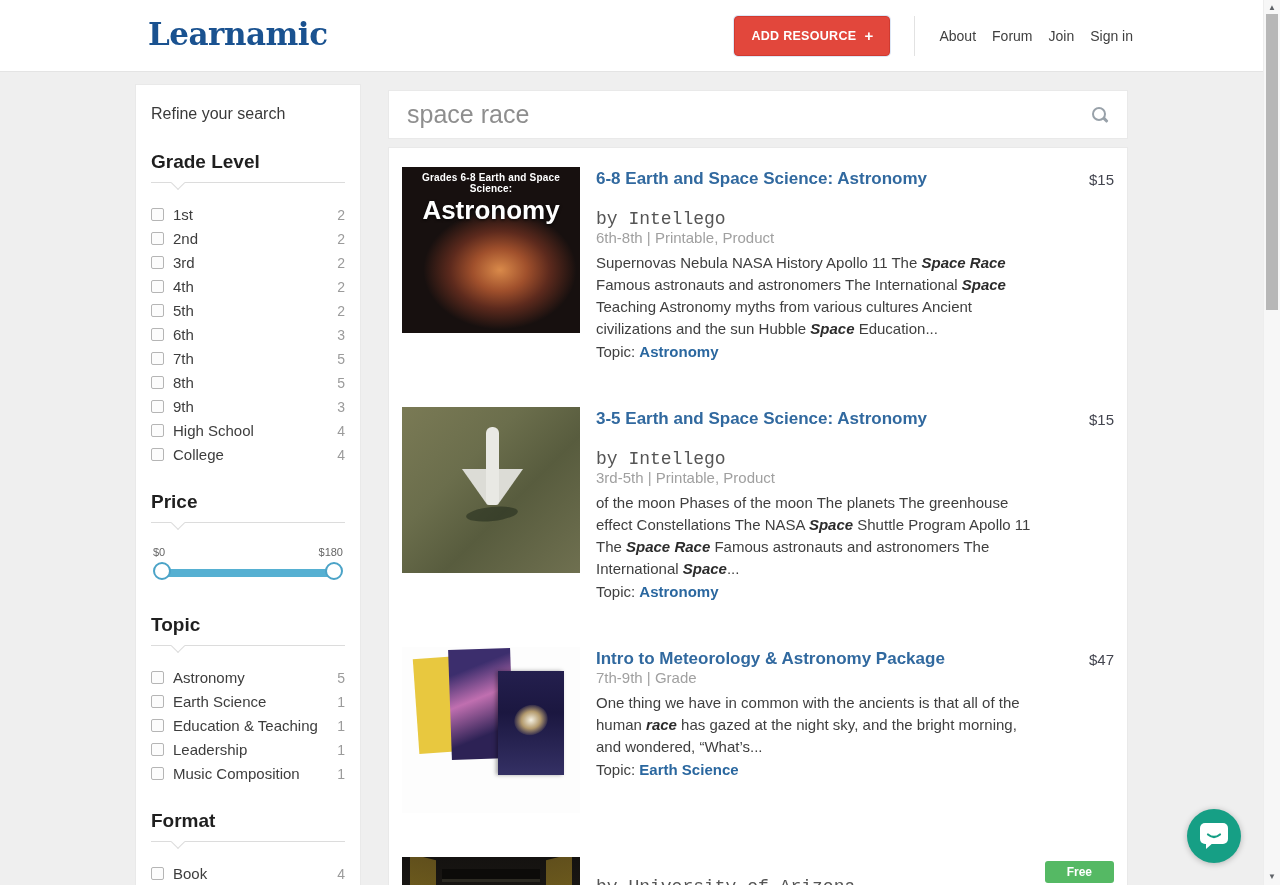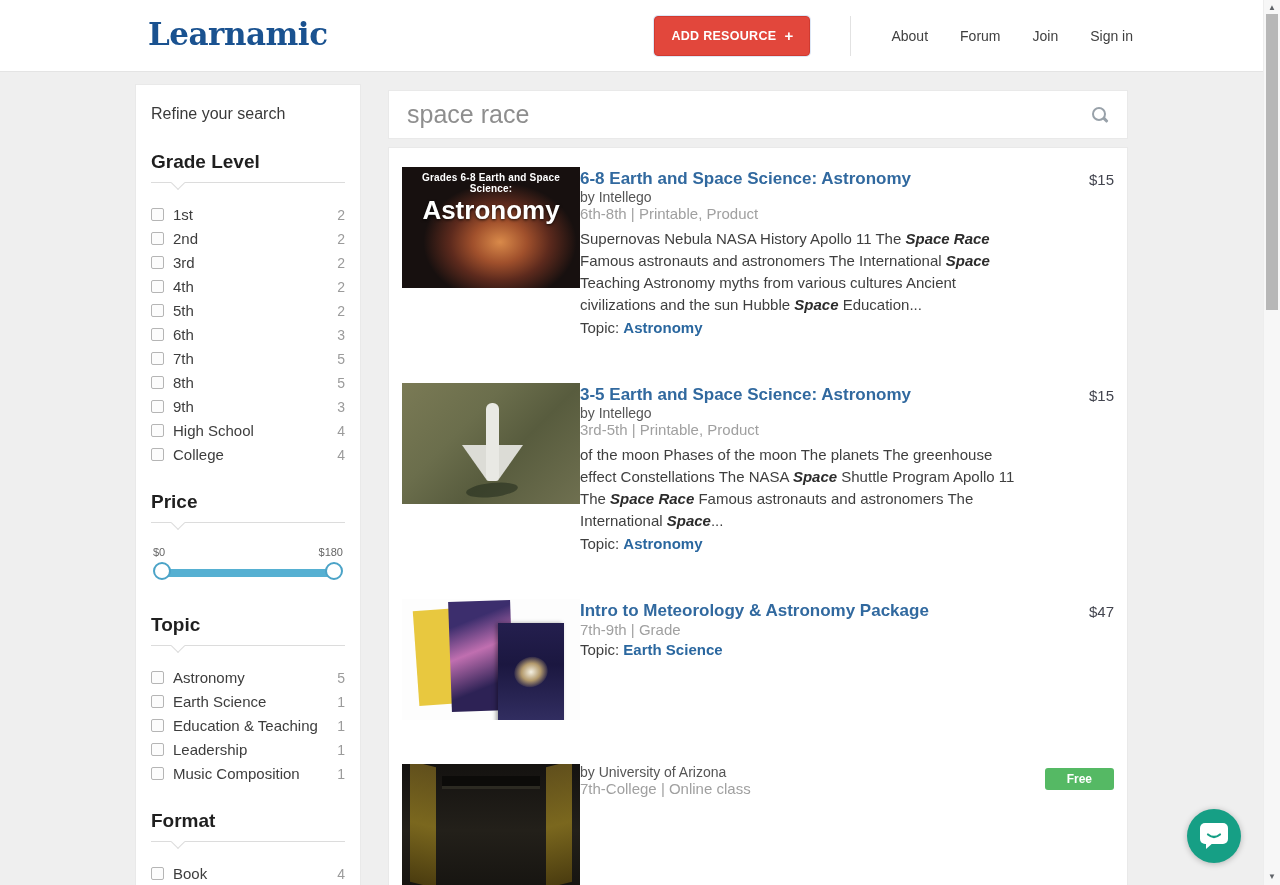--- a/index.html
+++ b/index.html
@@ -2,21 +2,21 @@
 <html><head>
 <meta charset="utf-8">
 <style>
   * { margin:0; padding:0; box-sizing:border-box; }
   html,body { width:1280px; height:885px; overflow:hidden; }
   body { font-family:"Liberation Sans", sans-serif; background:#efefef; position:relative; }
 
   
   .header { position:absolute; top:0; left:0; width:1263px; height:72px; background:#fff; border-bottom:1px solid #e4e4e4; z-index:5; }
   .logo { position:absolute; left:148px; top:16px; font-family:"DejaVu Serif", serif; font-weight:700; font-size:31px; color:#1a5290; letter-spacing:-0.5px; cursor:pointer; }
-  .header-right { position:absolute; right:130px; top:0; height:72px; display:flex; align-items:center; gap:32px; }
+  .header-right { position:absolute; right:130px; top:0; height:72px; display:flex; align-items:center; gap:16px; }
   .add-btn { background:#e2473c; border:1px solid #d03a30; color:#fff; font-family:"Liberation Sans",sans-serif; font-weight:700; font-size:12.5px; letter-spacing:.3px; padding:12px 16px; border-radius:4px; cursor:pointer; display:flex; align-items:center; gap:8px; box-shadow:0 0 0 1px rgba(120,160,220,.25); }
   .add-btn .plus { font-size:15px; font-weight:700; line-height:10px; }
   .vdivider { width:1px; height:40px; background:#e2e2e2; margin:0 8px; }
   .nav-link { font-size:14px; color:#404040; text-decoration:none; cursor:pointer; }
 
   
   .scrollbar { position:absolute; right:0; top:0; width:17px; height:885px; background:#f7f7f7; border-left:1px solid #ededed; z-index:9; }
   .sb-arrow { position:absolute; left:0; width:16px; text-align:center; font-size:8px; color:#5f6368; }
   .sb-up { top:3px; }
   .sb-down { bottom:4px; }
@@ -42,24 +42,24 @@
   
   .search-card { position:absolute; left:388px; top:90px; width:740px; height:49px; background:#fff; border:1px solid #e9e9e9; display:flex; align-items:center; padding:0 18px; }
   .search-input { flex:1; border:none; outline:none; font-family:"Liberation Sans",sans-serif; font-size:25px; font-weight:300; color:#8e8e8e; background:transparent; }
   .search-icon { position:relative; width:18px; height:18px; cursor:pointer; flex-shrink:0; }
   .search-icon::before { content:""; position:absolute; width:10px; height:10px; border:2px solid #98a1a9; border-radius:50%; left:1px; top:1px; }
   .search-icon::after { content:""; position:absolute; width:2.5px; height:6px; background:#98a1a9; transform:rotate(-45deg); left:13px; top:11px; border-radius:1px; }
 
   
   .results-card { position:absolute; left:388px; top:147px; width:740px; bottom:-40px; background:#fff; border:1px solid #e9e9e9; padding:19px 13px; overflow:hidden; }
   .result { display:flex; margin-bottom:44px; }
-  .thumb { width:178px; height:121px; flex-shrink:0; position:relative; overflow:hidden; cursor:pointer; }
+  .thumb { width:178px; height:166px; flex-shrink:0; margin-right:16px; position:relative; overflow:hidden; cursor:pointer; }
   .rbody { width:440px; }
   .rtitle { display:block; font-size:17px; font-weight:700; color:#31699f; text-decoration:none; line-height:20px; margin-top:2px; cursor:pointer; }
-  .rauthor { font-size:14px; color:#555; margin-top:0; }
+  .rauthor { font-size:18px; color:#555; margin-top:20px;font-family:Liberation Mono, monospace; }
   .rmeta { font-size:15px; color:#a0a0a0; margin-top:0; }
   .rdesc { font-size:15px; color:#3f3f3f; line-height:22px; margin-top:6px; }
   .rdesc .kw { font-weight:700; font-style:italic; color:#2b2b2b; }
   .rtopic { font-size:15px; color:#3f3f3f; margin-top:1px; line-height:22px; }
   .rtopic a { font-weight:700; color:#2a679f; text-decoration:none; cursor:pointer; }
   .pricecol { margin-left:auto; width:74px; text-align:right; padding-top:4px; flex-shrink:0; }
   .price { font-size:15px; color:#43454f; }
   .free-badge { display:inline-block; background:#55b964; color:#fff; font-size:12px; font-weight:700; padding:4px 22px; border-radius:3px; }
 
   
@@ -260,20 +260,21 @@
       </div>
       <div class="result">
         <div class="thumb thumb-books">
           <div class="bk bk1"></div>
           <div class="bk bk2"></div>
           <div class="bk bk3"></div>
         </div>
         <div class="rbody">
           <a class="rtitle">Intro to Meteorology &amp; Astronomy Package</a>
           <div class="rmeta">7th-9th | Grade</div>
+          <div class="rdesc"><span>One thing we have in common with the ancients is that all of the human </span><span class="kw">race</span><span> has gazed at the night sky, and the bright morning, and wondered, “What’s...</span></div>
           <div class="rtopic">Topic: <a>Earth Science</a></div>
         </div>
         <div class="pricecol"><span class="price">$47</span></div>
       </div>
       <div class="result">
         <div class="thumb thumb-observatory">
           <div class="obs-panel obs-p1"></div>
           <div class="obs-panel obs-p2"></div>
           <div class="obs-beam"></div>
         </div>

